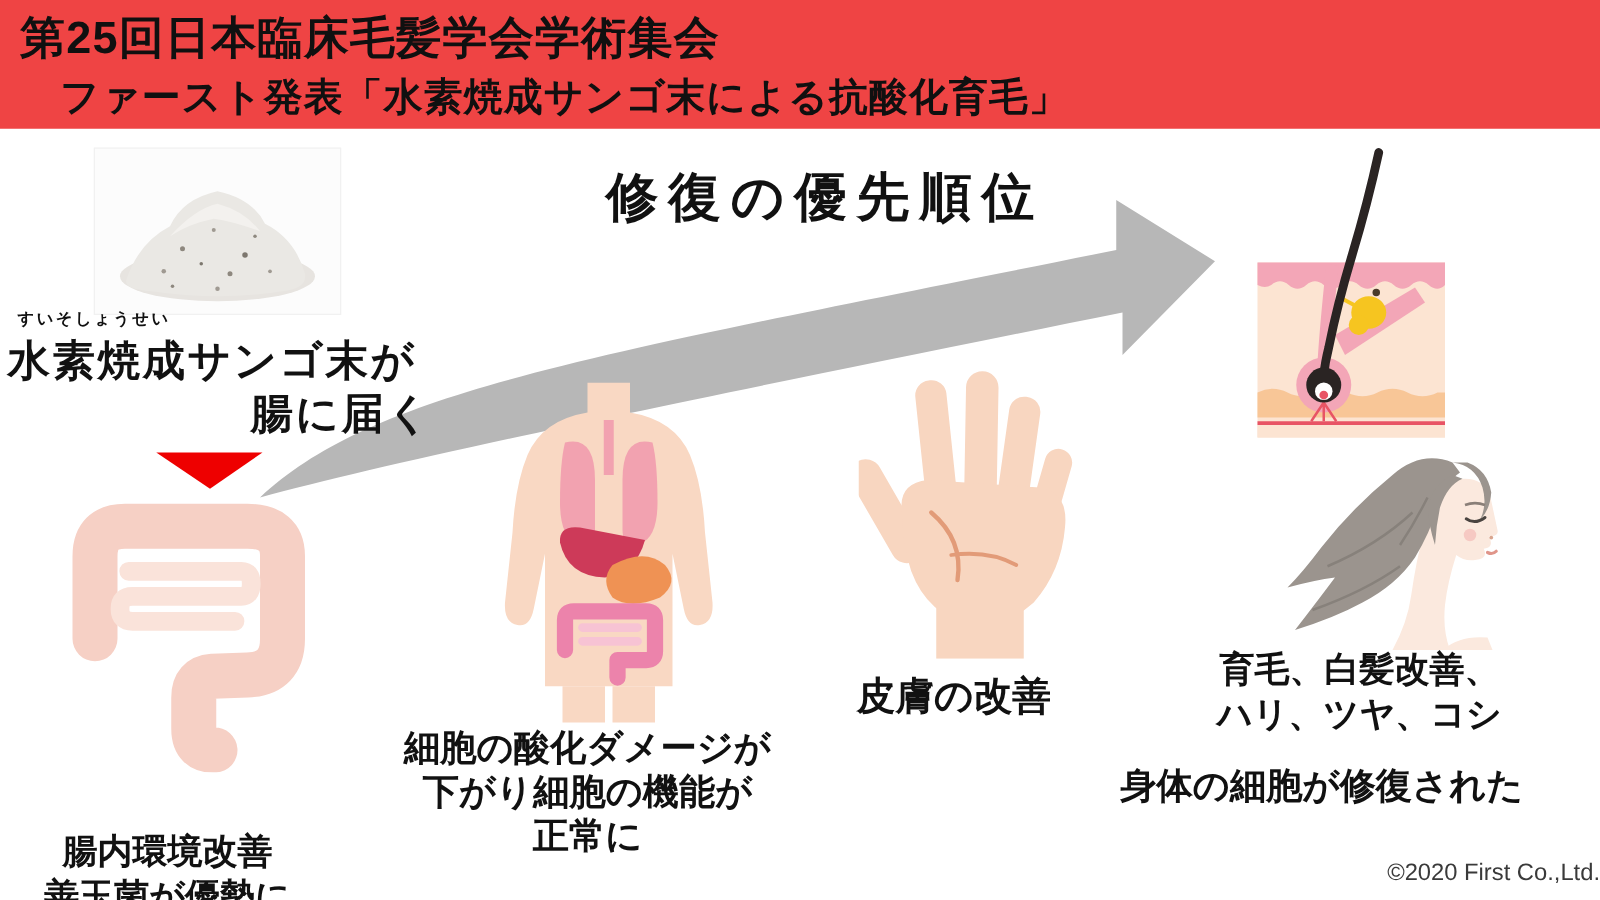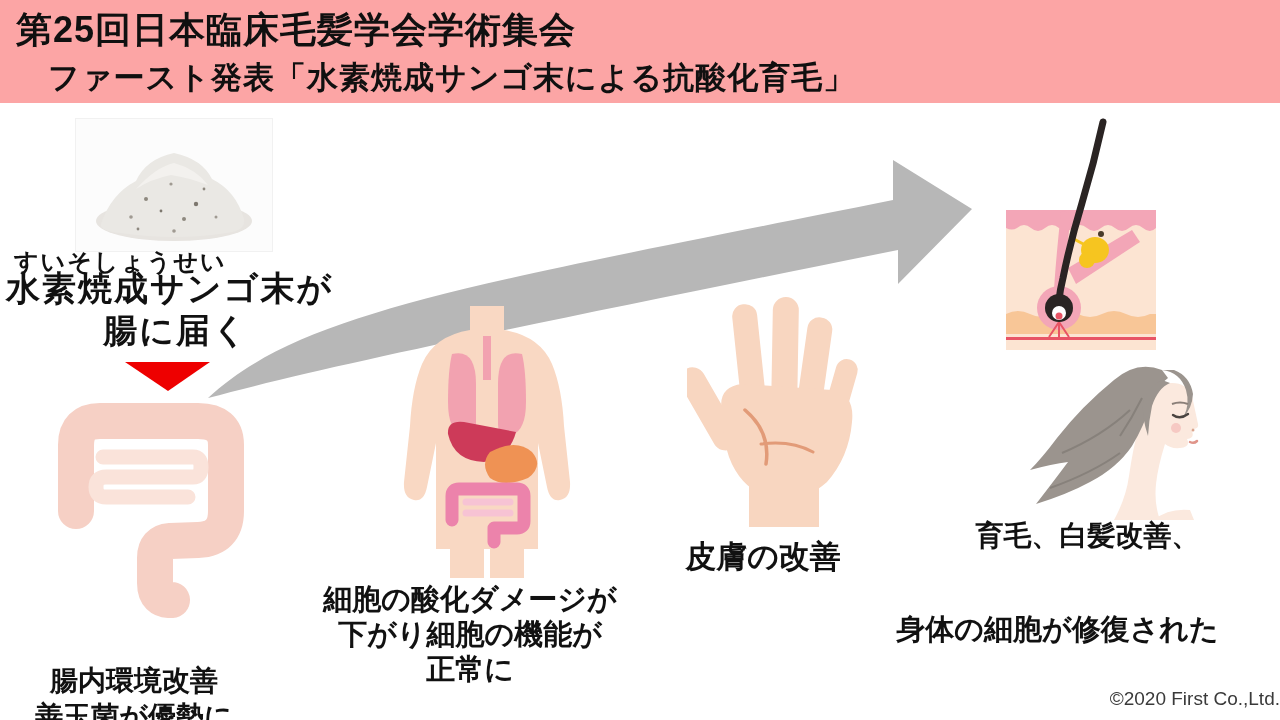--- a/index.html
+++ b/index.html
@@ -2,29 +2,29 @@
 <html><head>
 <meta charset="utf-8">
 <style>
   html,body{margin:0;padding:0;background:#fff;}
   .slide{
     position:relative;width:1280px;height:720px;background:#ffffff;overflow:hidden;
     font-family:"Liberation Sans","DejaVu Sans",sans-serif;color:#111;
   }
   .abs{position:absolute;}
   
-  .header{left:0;top:0;width:1280px;height:103px;background:#fca5a5;}
+  .header{left:0;top:0;width:1280px;height:103px;background:#ef4444;}
   .h1{left:16px;top:6px;font-size:36px;font-weight:bold;color:#101010;letter-spacing:1px;white-space:nowrap;}
   .h2{left:48px;top:57px;font-size:31px;font-weight:bold;color:#101010;letter-spacing:1px;white-space:nowrap;font-family:Liberation Mono, monospace;}
   
   .title{left:470px;top:130px;width:380px;text-align:center;font-size:42px;font-weight:bold;letter-spacing:8px;white-space:nowrap;}
   
-  .furigana{left:14px;top:246px;font-size:24px;font-weight:bold;letter-spacing:2px;}
+  .furigana{left:14px;top:246px;font-size:13px;font-weight:bold;letter-spacing:2px;}
   .src1{left:6px;top:266px;width:350px;text-align:left;font-size:34px;font-weight:bold;letter-spacing:2px;white-space:nowrap;}
-  .src2{left:6px;top:308px;width:340px;text-align:center;font-size:34px;font-weight:bold;letter-spacing:2px;}
+  .src2{left:6px;top:308px;width:340px;text-align:right;font-size:34px;font-weight:bold;letter-spacing:2px;}
   .triangle{left:125px;top:362px;width:0;height:0;border-left:43px solid transparent;border-right:42px solid transparent;border-top:29px solid #ee0000;}
   .cap-left{left:0px;top:616px;width:268px;text-align:center;font-size:28px;font-weight:bold;line-height:36px;margin-top:47px;}
   
   .cap-cells{left:300px;top:582px;width:340px;text-align:center;font-size:29px;font-weight:bold;line-height:35px;}
   .cap-skin{left:638px;top:536px;width:250px;text-align:center;font-size:31px;font-weight:bold;}
   .cap-hair{left:940px;top:518px;width:295px;text-align:center;font-size:28px;font-weight:bold;line-height:36px;}
   .result{left:845px;top:612px;width:425px;text-align:center;font-size:29px;font-weight:bold;line-height:34px;white-space:nowrap;}
   .result .red{color:#d60d0d;}
   .footer{left:0;top:688px;width:1280px;text-align:right;font-size:19px;color:#3a3a3a;}
   .powder{left:75px;top:118px;width:196px;height:132px;background:#fcfcfc;border:1px solid #f1f1f1;}
@@ -55,20 +55,21 @@
         <circle cx="140" cy="98" r="1.5" fill="#a09a92"></circle>
       <circle cx="55" cy="98" r="1.8" fill="#a09a92"></circle>
         <circle cx="108" cy="100" r="2" fill="#8e887f"></circle>
       <circle cx="85" cy="92" r="1.4" fill="#7d776e"></circle>
         <circle cx="128" cy="70" r="1.4" fill="#8e887f"></circle>
       <circle cx="98" cy="112" r="1.8" fill="#a09a92"></circle>
         <circle cx="62" cy="110" r="1.4" fill="#8e887f"></circle>
     </svg>
   </div>
 
+  <div class="abs title">修復の優先順位</div>
 
   <div class="abs furigana">すいそしょうせい</div>
   <div class="abs src1">水素焼成サンゴ末が</div>
   <div class="abs src2">腸に届く</div>
 
   <div class="abs triangle"></div>
 
   <svg class="abs" style="left:48px;top:393px;" width="205" height="225" viewBox="0 0 205 225">
     <path d="M28,118 L28,52 Q28,28 52,28 L150,28 Q178,28 178,52 L178,118 Q178,146 150,147 L122,148 Q107,149 107,165 L107,190 Q107,208 124,207" fill="none" stroke="#f6d0c5" stroke-width="36" stroke-linecap="round" stroke-linejoin="round"></path>
     <path d="M55,64 L145,64 Q153,64 153,74 Q153,84 145,84 L58,84 Q48,84 48,94 Q48,104 58,104 L140,104" fill="none" stroke="#fae3da" stroke-width="15" stroke-linecap="round" stroke-linejoin="round"></path>
@@ -143,20 +144,21 @@
   <div class="abs cap-cells">
     <div>細胞の酸化ダメージが</div>
     <div>下がり細胞の機能が</div>
     <div>正常に</div>
   </div>
 
   <div class="abs cap-skin">皮膚の改善</div>
 
   <div class="abs cap-hair">
     <div>育毛、白髪改善、</div>
+    <div>ハリ、ツヤ、コシ</div>
   </div>
 
   <div class="abs result">
     <div>身体の細胞が修復された</div>
   </div>
 
   <div class="abs footer">©2020 First Co.,Ltd.</div>
 
 </div>
 

